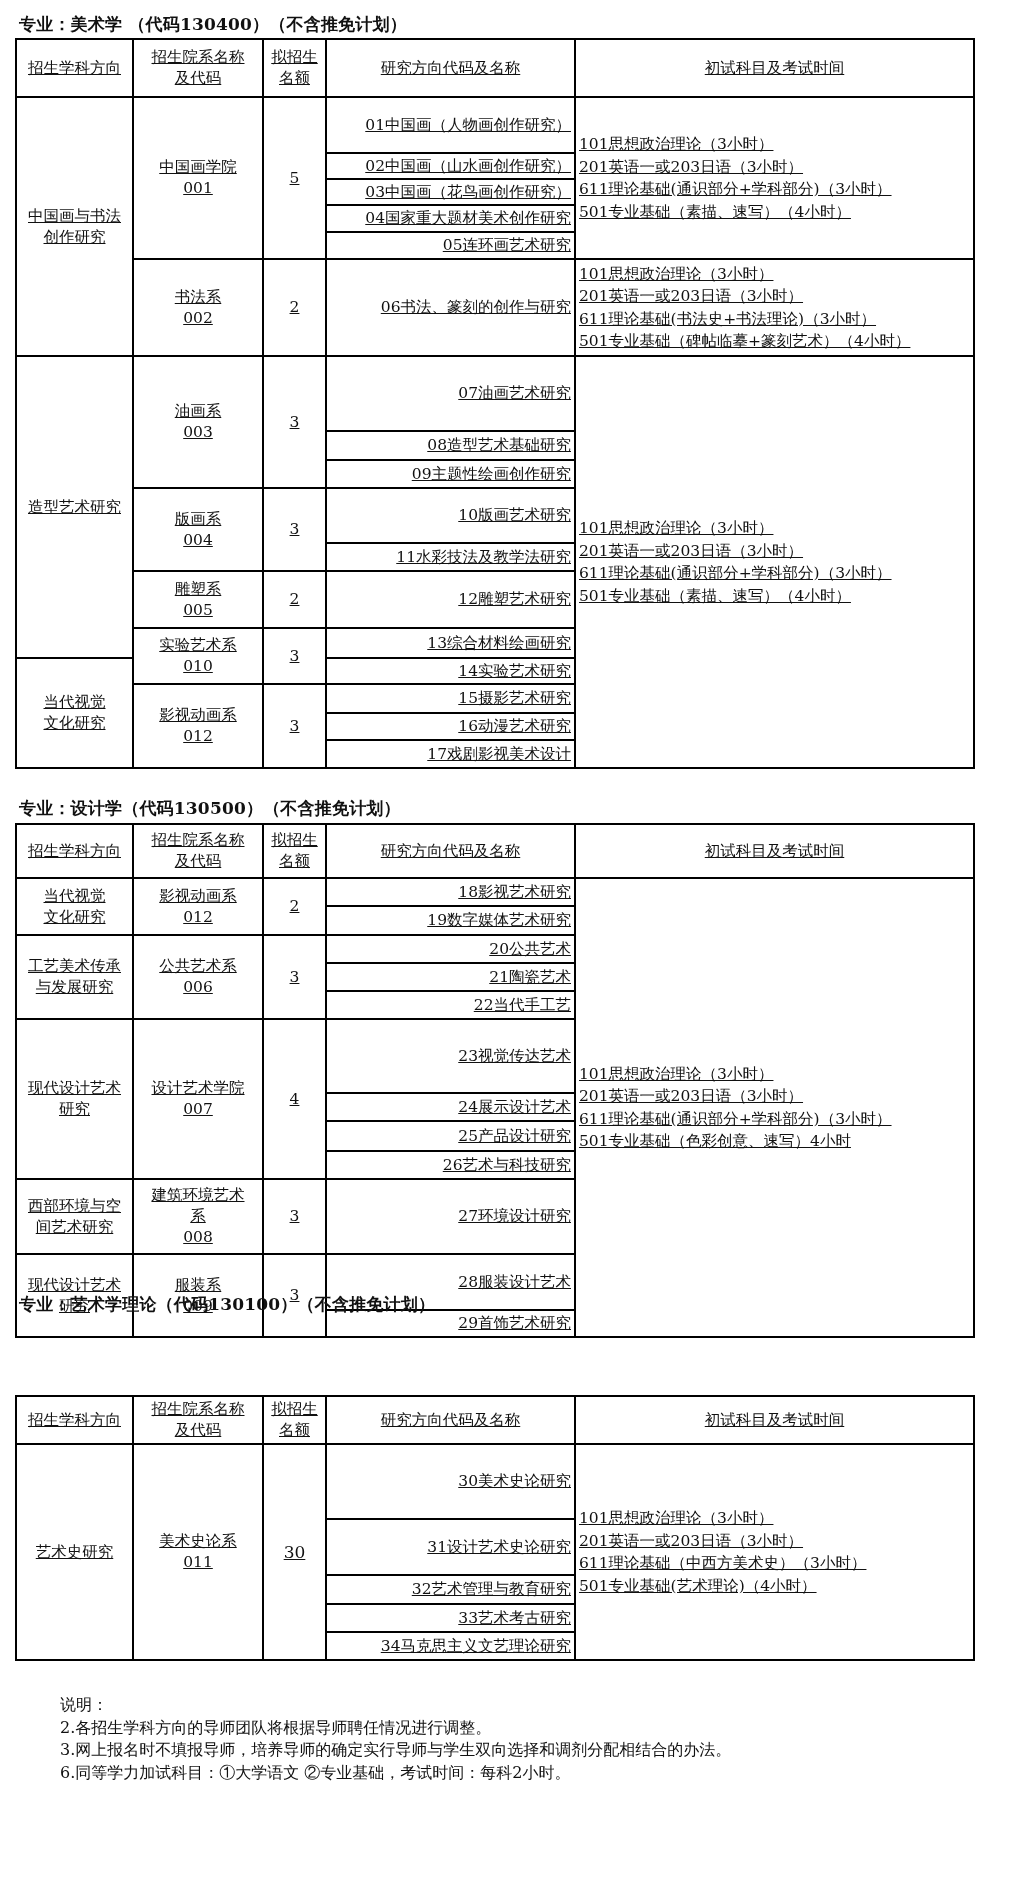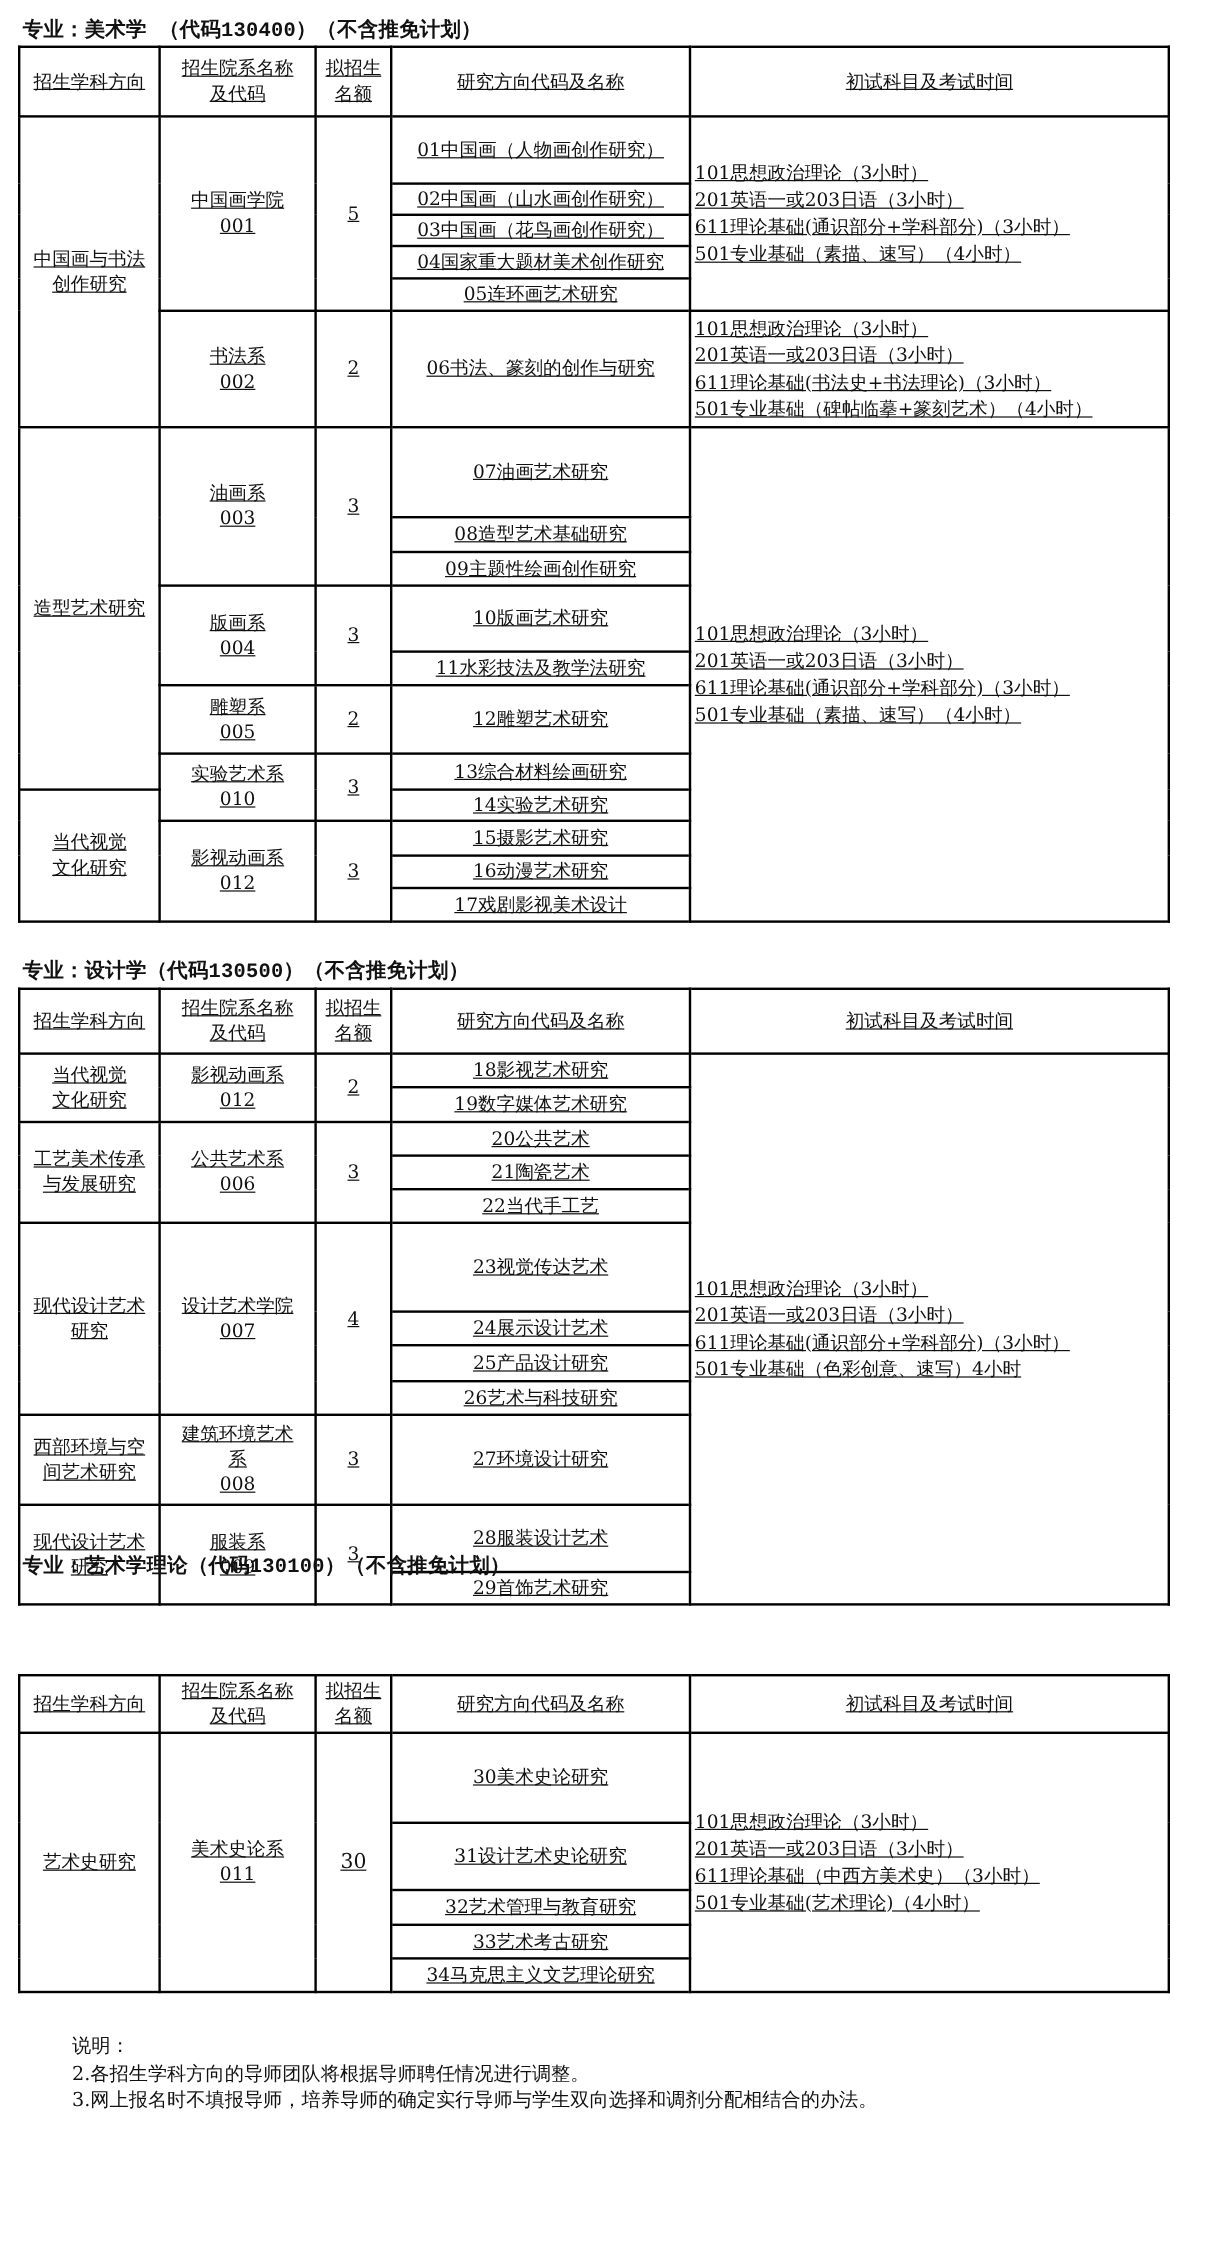--- a/index.html
+++ b/index.html
@@ -1,22 +1,22 @@
 <!DOCTYPE html>
 <html><head>
 <meta charset="utf-8">
 <style>
   html, body { margin:0; padding:0; background:#ffffff; }
   body { width:1027px; height:1881px; position:relative; overflow:hidden;
          font-family:"DejaVu Serif","Liberation Serif",serif; color:#111; }
-  .title { position:absolute; left:19px; font-size:17px; font-weight:bold; white-space:nowrap; letter-spacing:0.2px;font-family:Liberation Mono, monospace; }
+  .title { position:absolute; left:19px; font-size:17px; font-weight:bold; white-space:nowrap; letter-spacing:0.2px; }
   table.plan { position:absolute; left:15px; width:958px; border-collapse:collapse; table-layout:fixed;text-decoration:underline; }
   table.plan td { border:2px solid #000; padding:0 3px; font-size:15.5px; line-height:21px; vertical-align:middle; overflow:hidden; white-space:nowrap; }
   table.plan td.c { text-align:center; }
-  table.plan td.l { text-align:center; }
+  table.plan td.l { text-align:right; }
   table.plan td.exam { text-align:left; padding-left:3px; line-height:22.5px; }
   table.plan td.head { text-align:center; line-height:21px; }
   .small { font-size:14.2px; }
   .block { display:block; }
   .notes { position:absolute; left:19px; top:1694px; font-size:16px; line-height:22.6px; white-space:nowrap;margin-left:41px; }
   .notes div { height:22.6px; }
 </style>
 </head>
 <body>
 
@@ -336,13 +336,14 @@
   <tr style="height:28px">
         <td class="l">34马克思主义文艺理论研究</td>
       </tr>
 </tbody>
   </table>
 
 <div class="notes">
   <div>说明：</div>
   <div>2.各招生学科方向的导师团队将根据导师聘任情况进行调整。</div>
   <div>3.网上报名时不填报导师，培养导师的确定实行导师与学生双向选择和调剂分配相结合的办法。</div>
+  <div>6.同等学力加试科目：①大学语文 ②专业基础，考试时间：每科2小时。</div>
 </div>
 
 </body></html>

